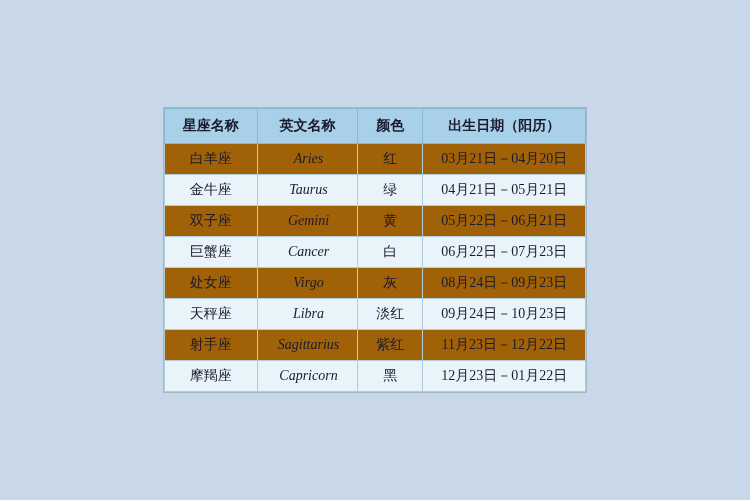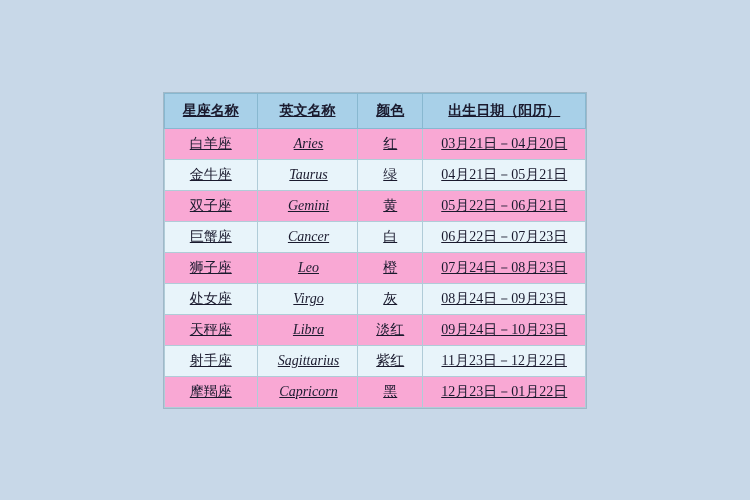--- a/index.html
+++ b/index.html
@@ -14,34 +14,33 @@
     }
     .table-container {
       background-color: #dce8f0;
       border: 1px solid #a0b8c8;
       padding: 0;
     }
     table {
       border-collapse: collapse;
       font-size: 14px;
       color: #1a1a2e;
-      text-decoration: underline;
     }
     thead tr {
       background-color: #a8d0e8;
     }
     thead th {
       padding: 8px 18px;
       border: 1px solid #88b8d0;
       font-weight: bold;
       text-align: center;
       font-size: 14px;
     }
     tbody tr {
-      background-color: #f9a8d4;
+      background-color: #a16207;
     }
     tbody tr:nth-child(even) {
       background-color: #e8f4fa;
     }
     tbody td {
       padding: 6px 18px;
       border: 1px solid #b0ccd8;
       text-align: center;
       font-size: 14px;
     }
@@ -82,26 +81,20 @@
           <td>黄</td>
           <td>05月22日－06月21日</td>
         </tr>
         <tr>
           <td>巨蟹座</td>
           <td>Cancer</td>
           <td>白</td>
           <td>06月22日－07月23日</td>
         </tr>
         <tr>
-          <td>狮子座</td>
-          <td>Leo</td>
-          <td>橙</td>
-          <td>07月24日－08月23日</td>
-        </tr>
-        <tr>
           <td>处女座</td>
           <td>Virgo</td>
           <td>灰</td>
           <td>08月24日－09月23日</td>
         </tr>
         <tr>
           <td>天秤座</td>
           <td>Libra</td>
           <td>淡红</td>
           <td>09月24日－10月23日</td>

